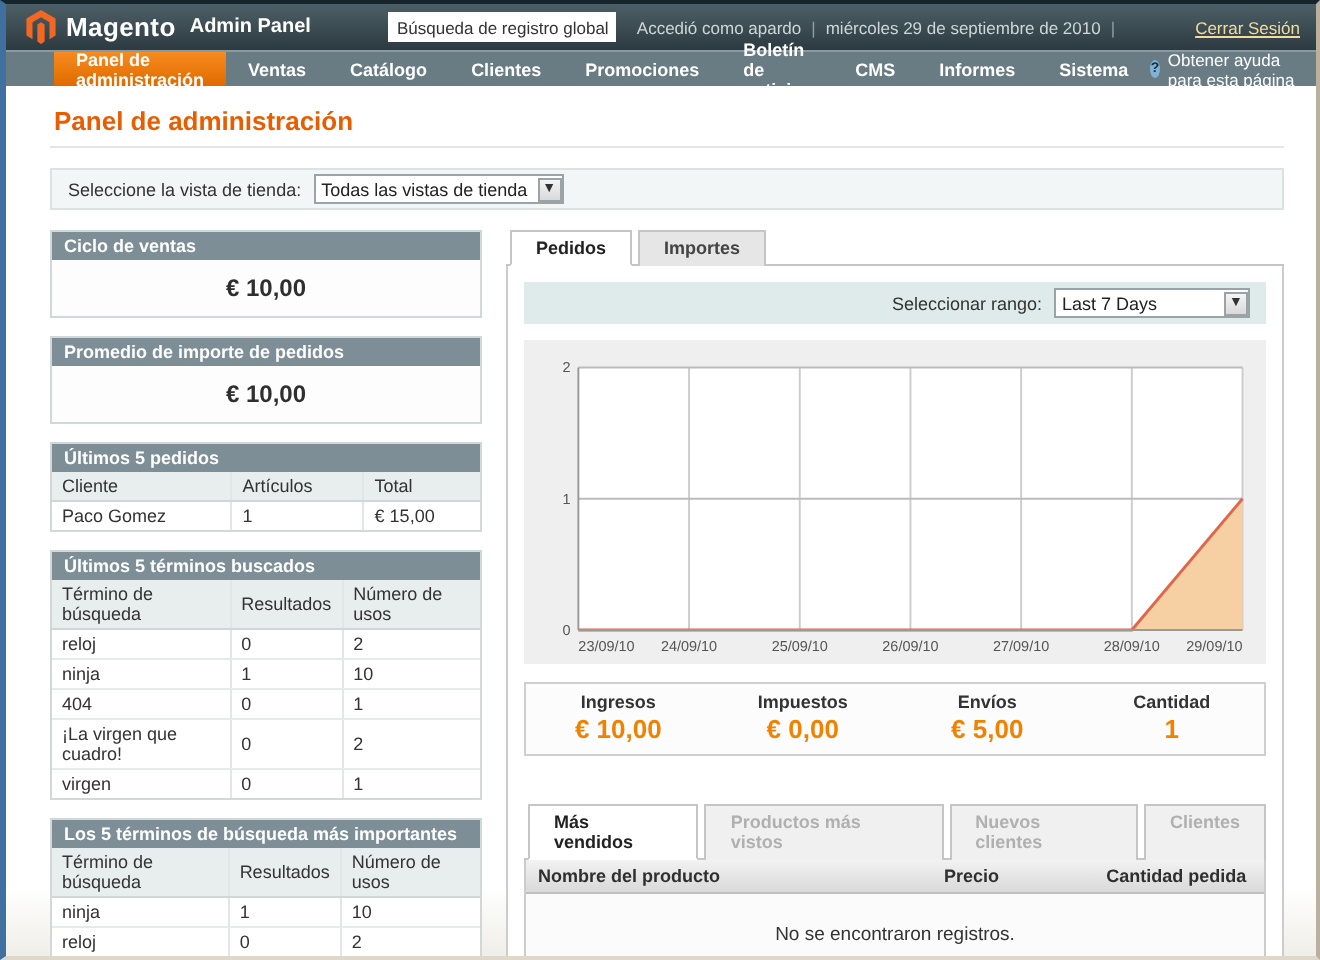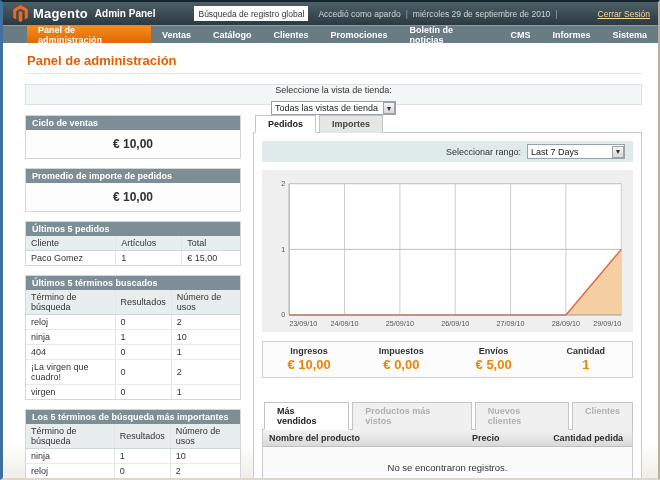--- a/index.html
+++ b/index.html
@@ -29,21 +29,21 @@
   .nav-item.active { background:linear-gradient(#f68b1f,#e06a00); }
   .nav-help { margin-left:auto; display:flex; align-items:center; gap:4px; color:#fff; font-size:8.5px;
               padding-right:10px; cursor:pointer; }
   .help-icon { width:9px; height:9px; border-radius:50%; background:#7fb2d5; color:#17303f; font-size:7px;
                font-weight:bold; display:flex; align-items:center; justify-content:center; }
 
   
   .content { flex:1; background:linear-gradient(#ffffff 92%, #efeee8); padding:6px 16px 0 22px; overflow:hidden; }
   .page-title { color:#e85d00; font-size:13px; font-weight:bold; padding:4px 0 5px 2px; border-bottom:1px solid #e6e6e6; }
   .store-bar { margin-top:10px; height:21px; background:#f2f6f6; border:1px solid #dbe2e2; display:flex;
-               align-items:center; gap:6px; padding:0 8px; font-size:9px; color:#333;flex-direction:column; }
+               align-items:center; gap:6px; padding:0 8px; font-size:9px; color:#333; }
 
   
   .select { display:inline-flex; align-items:center; background:#fff; border:1px solid #9aa4a8; height:15px;
             font-size:9px; color:#222; padding-left:3px; cursor:pointer; }
   .select .sel-arrow { width:12px; height:12px; margin-left:5px; background:linear-gradient(#f4f4f4,#d9d9d9);
             border:1px solid #9aa4a8; font-size:7px; color:#333; display:flex; align-items:center; justify-content:center; }
 
   .columns { display:flex; gap:12px; margin-top:10px; }
   .left-col { width:216px; flex:0 0 auto; }
   .right-col { flex:1; min-width:0; }
@@ -115,20 +115,24 @@
         <div class="nav-item active">Panel de administración</div>
         <div class="nav-item">Ventas</div>
         <div class="nav-item">Catálogo</div>
         <div class="nav-item">Clientes</div>
         <div class="nav-item">Promociones</div>
         <div class="nav-item">Boletín de noticias</div>
         <div class="nav-item">CMS</div>
         <div class="nav-item">Informes</div>
         <div class="nav-item">Sistema</div>
       </div>
+    <div class="nav-help">
+      <span class="help-icon">?</span>
+      <span>Obtener ayuda para esta página</span>
+    </div>
   </div>
 
   <div class="content">
     <div class="page-title">Panel de administración</div>
 
     <div class="store-bar">
       <span>Seleccione la vista de tienda:</span>
       <span class="select">
         <span>Todas las vistas de tienda</span>
         <span class="sel-arrow">▼</span>

